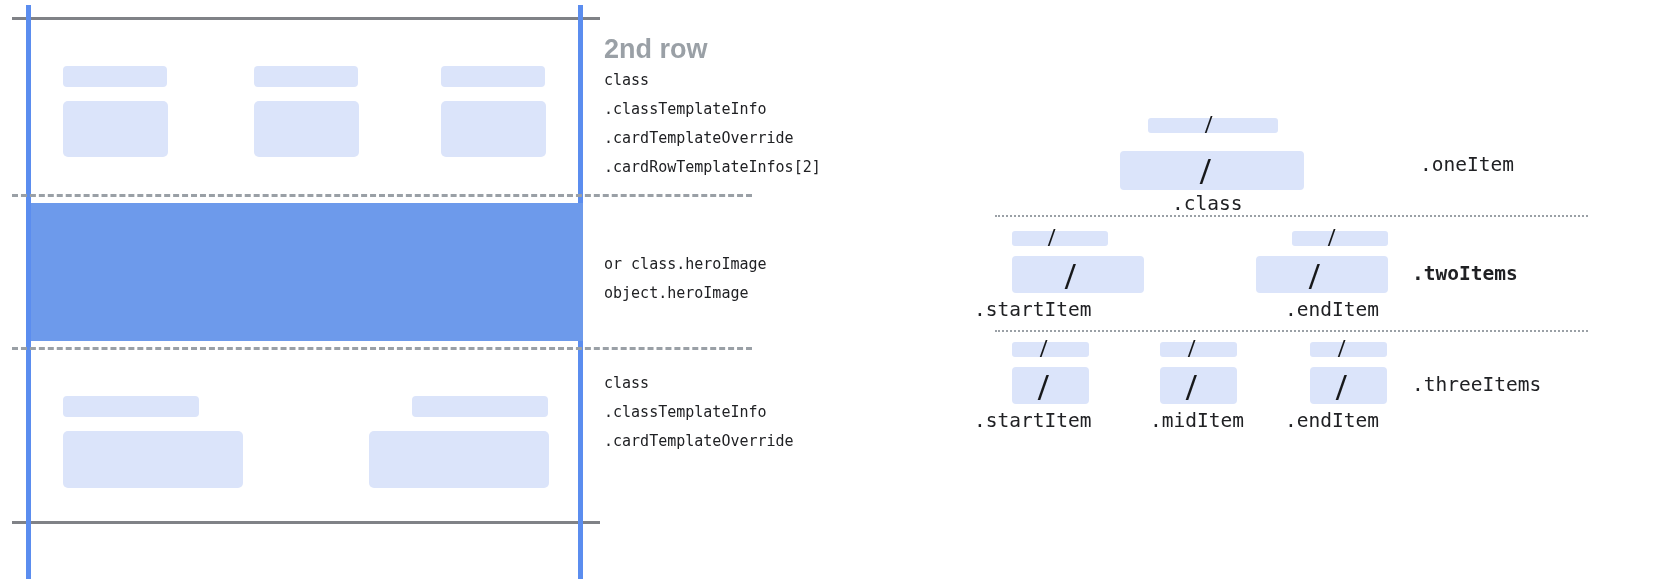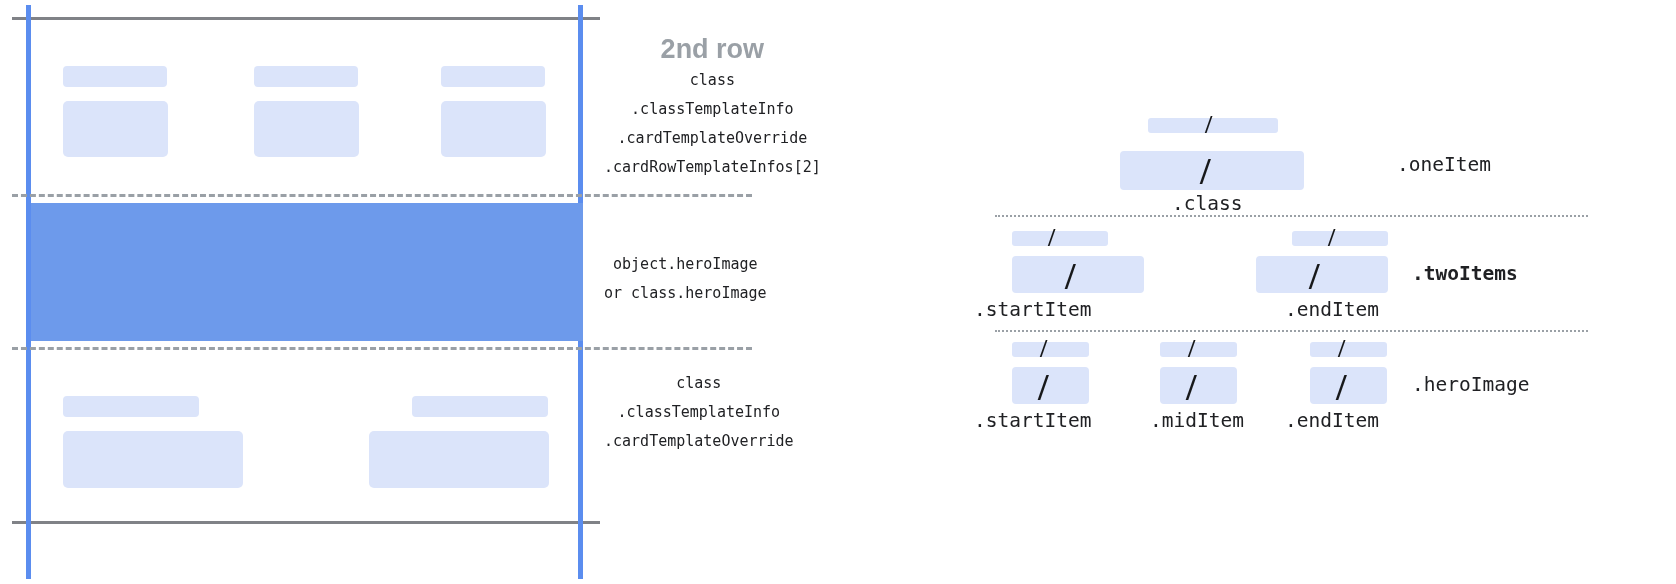--- a/index.html
+++ b/index.html
@@ -14,21 +14,20 @@
     font-family: "Liberation Sans", sans-serif;
     color: #202124;
     overflow: hidden;
     position: relative;
   }
 
   #stage {
     position: relative;
     width: 1676px;
     height: 440px;
-    text-align: center;
   }
 
   
   #left-panel {
     position: absolute;
     left: 0; top: 0;
     width: 600px; height: 584px;
   }
 
   .hrule {
@@ -194,22 +193,22 @@
 
   <div class="annot" style="top:32px;">
     <div class="annot-title">2nd row</div>
     <div class="annot-code">class</div>
     <div class="annot-code">.classTemplateInfo</div>
     <div class="annot-code">.cardTemplateOverride</div>
     <div class="annot-code">.cardRowTemplateInfos[2]</div>
   </div>
 
   <div class="annot" style="top:250px;">
+    <div class="annot-code">or class.heroImage</div>
     <div class="annot-code">object.heroImage</div>
-    <div class="annot-code">or class.heroImage</div>
   </div>
 
   <div class="annot" style="top:369px;">
     <div class="annot-code">class</div>
     <div class="annot-code">.classTemplateInfo</div>
     <div class="annot-code">.cardTemplateOverride</div>
   </div>
 
   <div id="right-panel">
 
@@ -218,21 +217,21 @@
       <div class="slot">
         <div class="slot-bar" style="left:188px; top:118px; width:130px; height:15px;"></div>
         <div class="slash slash-small" style="left:245px; top:112px;">/</div>
 
         <div class="slot-box" style="left:160px; top:151px; width:184px; height:39px;"></div>
         <div class="slash slash-big" style="left:240px; top:152px;">/</div>
 
         <div class="slot-label" style="left:212px; top:192px;">.class</div>
       </div>
 
-      <div class="group-label" style="left:437px; top:153px;">.oneItem</div>
+      <div class="group-label" style="left:460px; top:153px;">.oneItem</div>
     </div>
 
     <div class="dotrule" style="top:215px;"></div>
 
     <div class="item-group" style="left:0; top:0; width:716px; height:340px;">
 
       <div class="slot">
         <div class="slot-bar" style="left:52px; top:231px; width:96px; height:15px;"></div>
         <div class="slash slash-small" style="left:88px; top:225px;">/</div>
 
@@ -282,17 +281,17 @@
       <div class="slot">
         <div class="slot-bar" style="left:350px; top:342px; width:77px; height:15px;"></div>
         <div class="slash slash-small" style="left:378px; top:336px;">/</div>
 
         <div class="slot-box" style="left:350px; top:367px; width:77px; height:37px;"></div>
         <div class="slash slash-big" style="left:376px; top:368px;">/</div>
 
         <div class="slot-label" style="left:325px; top:409px;">.endItem</div>
       </div>
 
-      <div class="group-label" style="left:452px; top:373px;">.heroImage</div>
+      <div class="group-label" style="left:452px; top:373px;">.threeItems</div>
     </div>
 
   </div>
 </div>
 
 </body></html>

